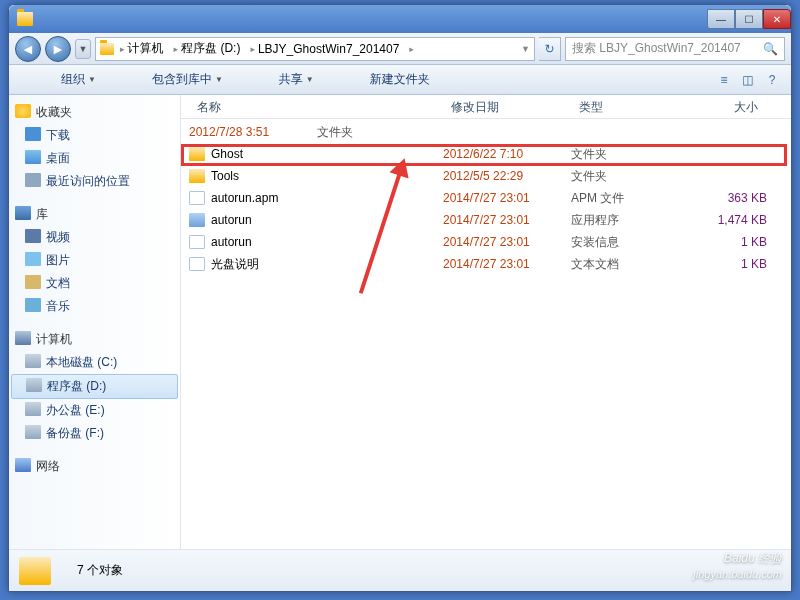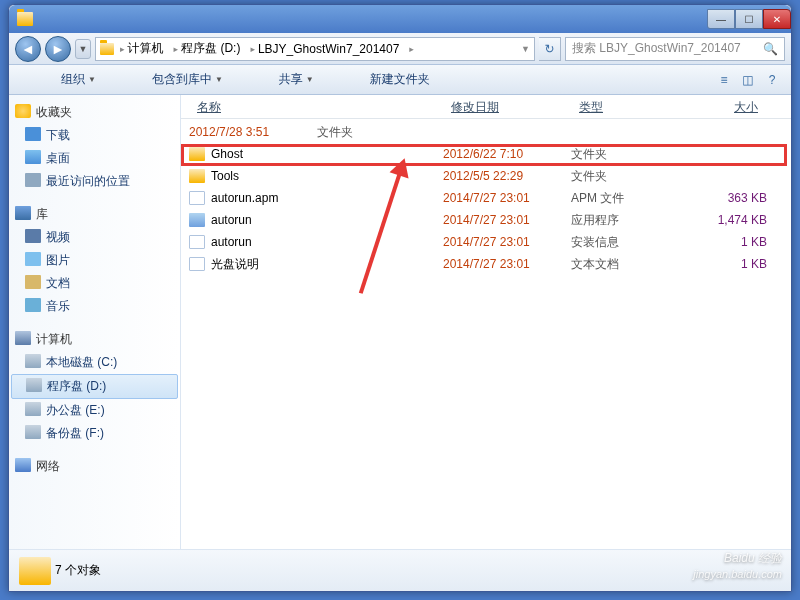--- a/index.html
+++ b/index.html
@@ -40,21 +40,21 @@
   .ico-recent { background:#8fa8c0; border-radius:1px;}
   .ico-lib { background:linear-gradient(#6fa0de,#3b6ea5); border-radius:1px;}
   .ico-vid { background:#5a7ba8; border-radius:1px;}
   .ico-img { background:#7ec0ee; border-radius:1px;}
   .ico-doc { background:#d8b86a; border-radius:1px;}
   .ico-mus { background:#6ab0d8; border-radius:1px;}
   .ico-pc { background:linear-gradient(#b0c4de,#5a7ba8); border-radius:1px;}
   .ico-hdd { background:linear-gradient(#c8d4e0,#8fa8c0); border-radius:1px;}
   .ico-net { background:linear-gradient(#9ec5f0,#4a7bc8); border-radius:1px;}
   .filepane { flex:1; display:flex; flex-direction:column; overflow:hidden;}
-  .col-headers { display:flex; height:24px; border-bottom:1px solid #e0e6ec; color:#3a5068; padding-left:8px;text-decoration:underline;}
+  .col-headers { display:flex; height:24px; border-bottom:1px solid #e0e6ec; color:#3a5068; padding-left:8px;}
   .col { padding:4px 8px; border-right:1px solid transparent;}
   .col.name { width:254px;}
   .col.date { width:128px;}
   .col.type { width:108px;}
   .col.size { width:88px; text-align:right;}
   .file-rows { flex:1; position:relative; padding-top:2px;}
   .row { display:flex; align-items:center; height:22px; padding-left:8px;}
   .row .name { width:254px; display:flex; align-items:center; gap:6px;}
   .row .date { width:128px; color:#c2410c;}
   .row .type { width:108px; color:#555;}
@@ -63,21 +63,21 @@
   .red-box.r1 { top:25px; left:0; right:4px; height:22px;}
   .red-arrow { position:absolute; top:50px; left:218px; transform:rotate(18deg); transform-origin:top left;}
   .red-arrow .shaft { width:4px; height:130px; background:#e53935;}
   .red-arrow .head { position:absolute; top:-12px; left:-8px; width:0; height:0; border-left:10px solid transparent; border-right:10px solid transparent; border-bottom:18px solid #e53935;}
   .file-ico { width:16px; height:14px; display:inline-block; flex-shrink:0;}
   .fi-folder { background:linear-gradient(#fceabb,#f8b500); border-radius:1px;}
   .fi-file { background:#fff; border:1px solid #b0c4de; border-radius:1px; position:relative;}
   .fi-exe { background:linear-gradient(#b0d4f0,#6fa0de); border-radius:1px;}
   .fi-inf { background:#fff; border:1px solid #b0c4de; border-radius:1px;}
   .fi-txt { background:#fff; border:1px solid #b0c4de; border-radius:1px;}
-  .statusbar { height:42px; background:linear-gradient(#f4f8fc,#e4ecf5); border-top:1px solid #dce6f2; display:flex; align-items:center; padding:4px 10px; gap:4px;}
+  .statusbar { height:42px; background:linear-gradient(#f4f8fc,#e4ecf5); border-top:1px solid #dce6f2; display:flex; align-items:center; padding:4px 10px; gap:26px;}
   .status-folder { width:32px; height:28px; background:linear-gradient(#fceabb,#f8b500); border-radius:2px;}
   .watermark { position:absolute; right:18px; bottom:20px; color:rgba(255,255,255,.85); font-size:22px; font-style:italic; text-align:right; text-shadow:0 1px 3px rgba(0,0,0,.4);}
   .watermark .sub { font-size:11px; display:block;}
 </style>
 </head>
 <body>
 
 <div class="window">
   <div class="titlebar">
     <div class="title-left">

